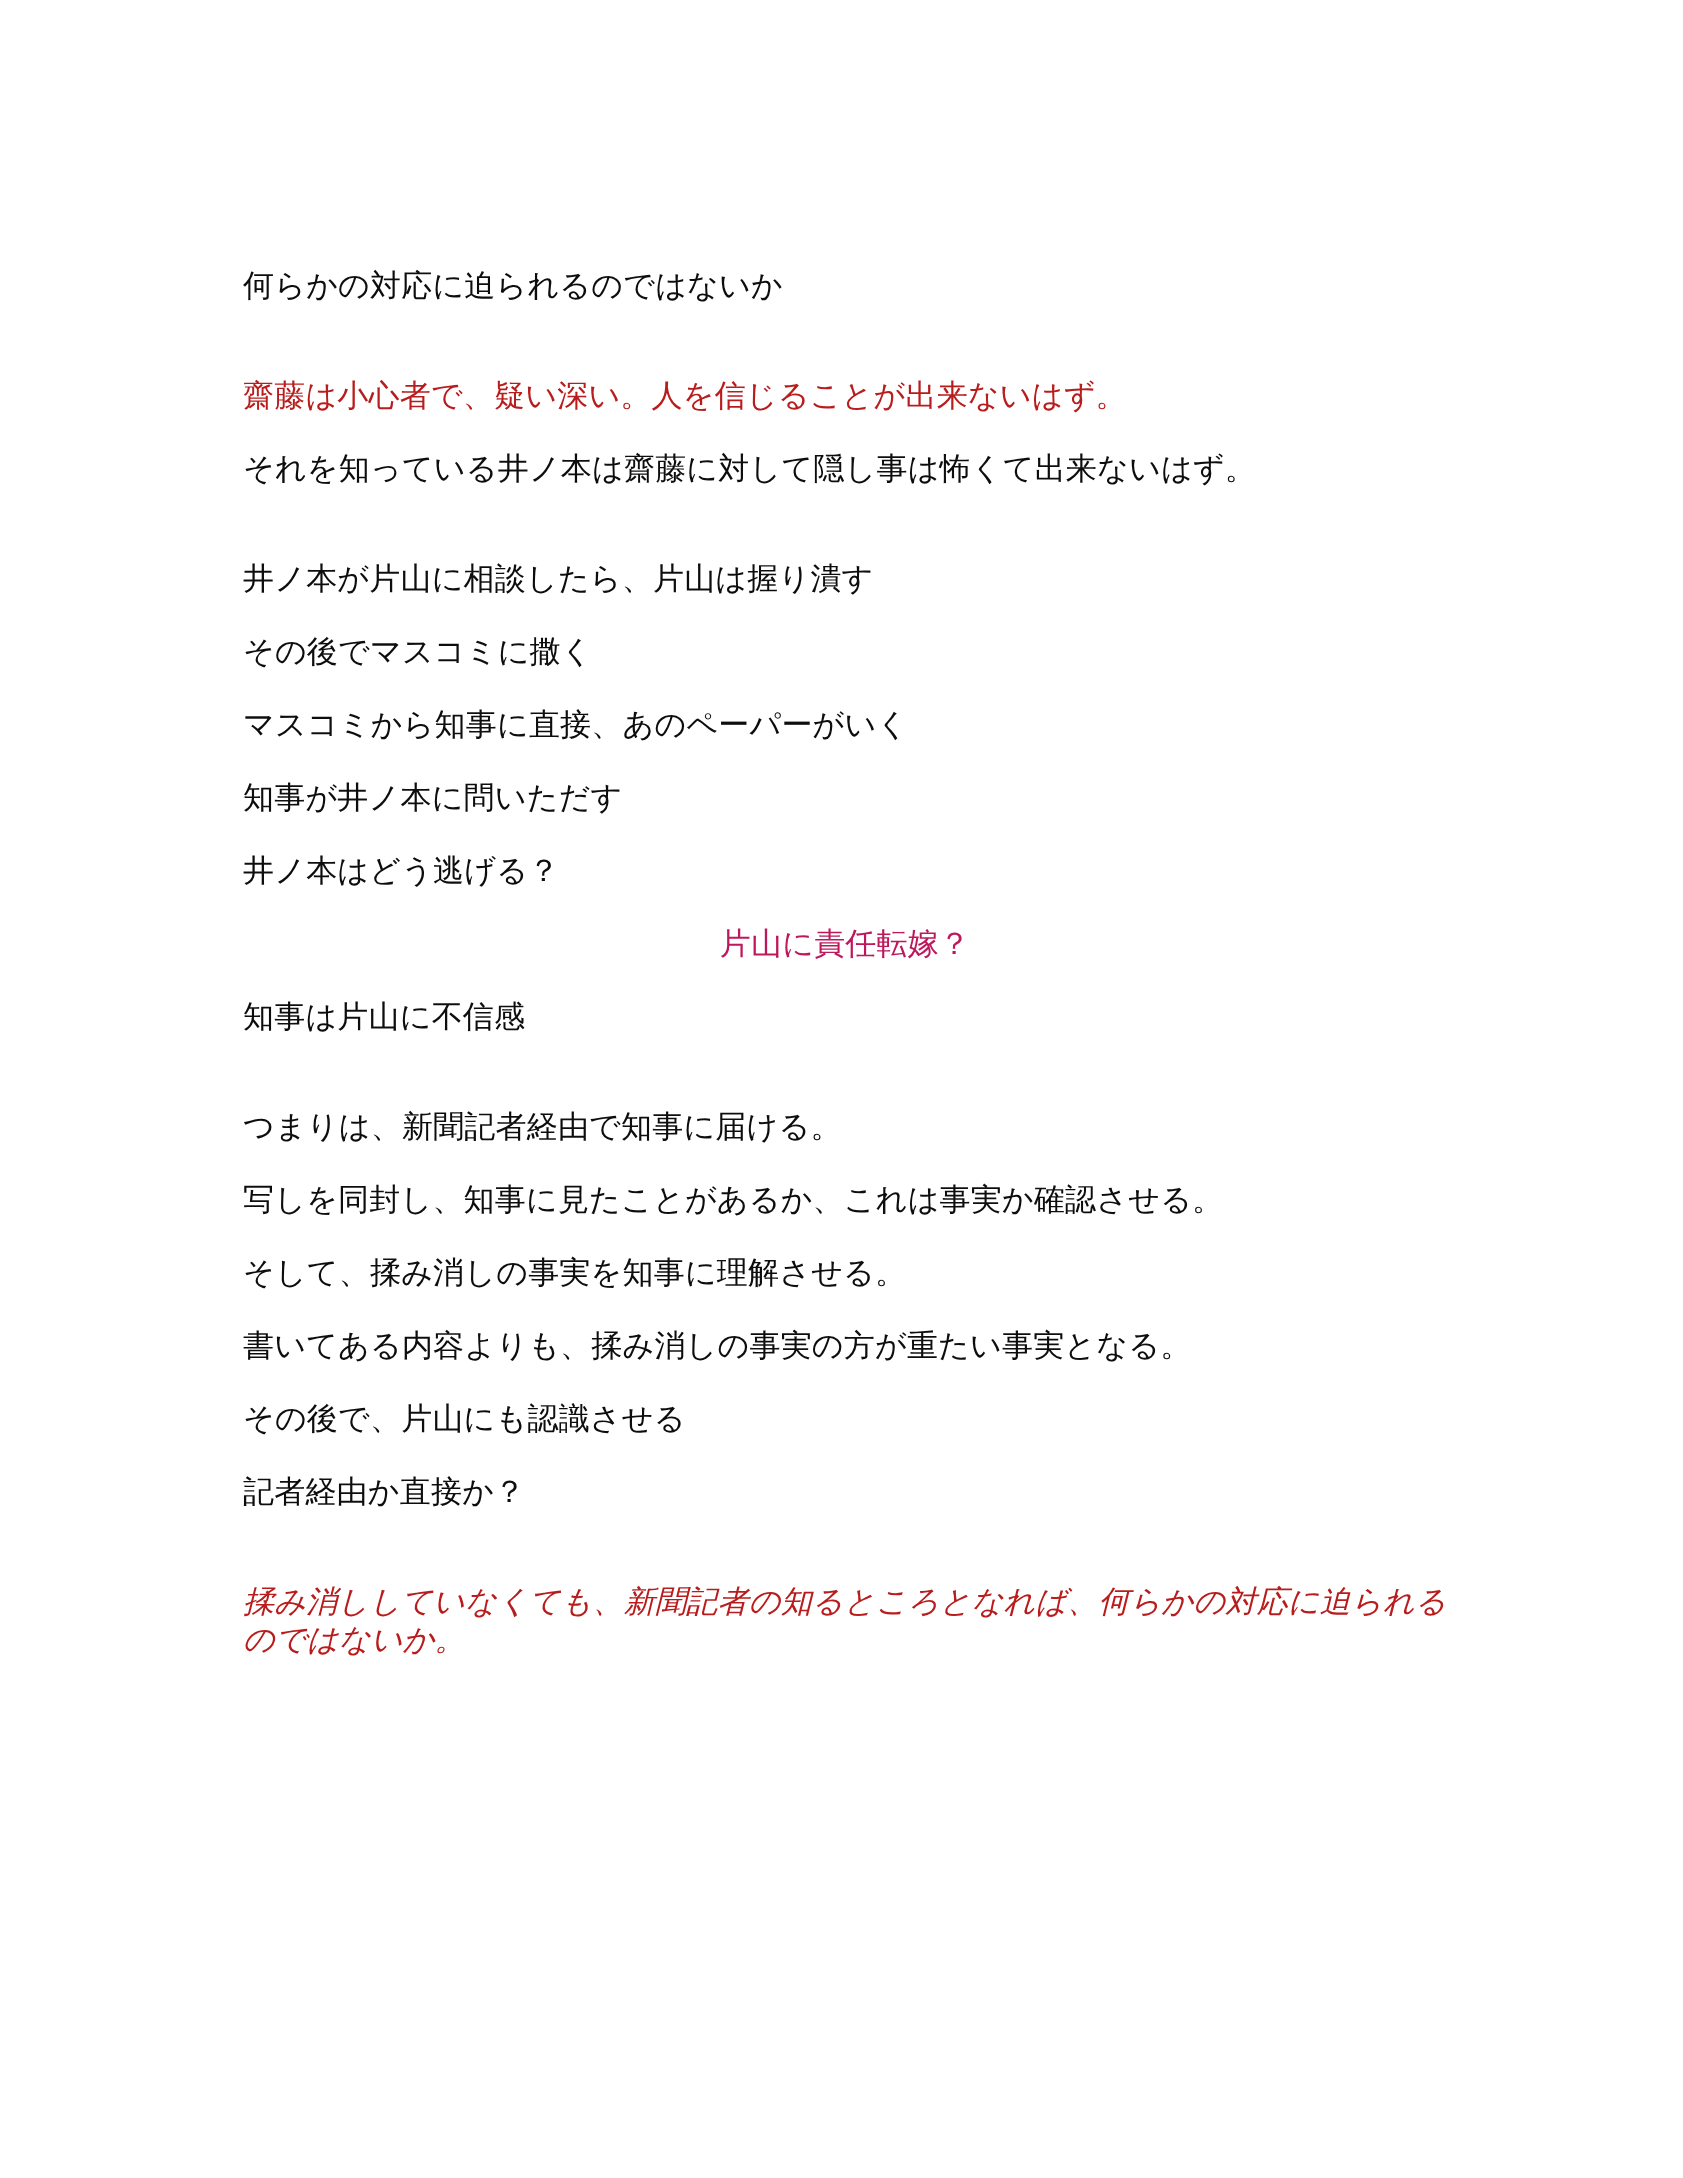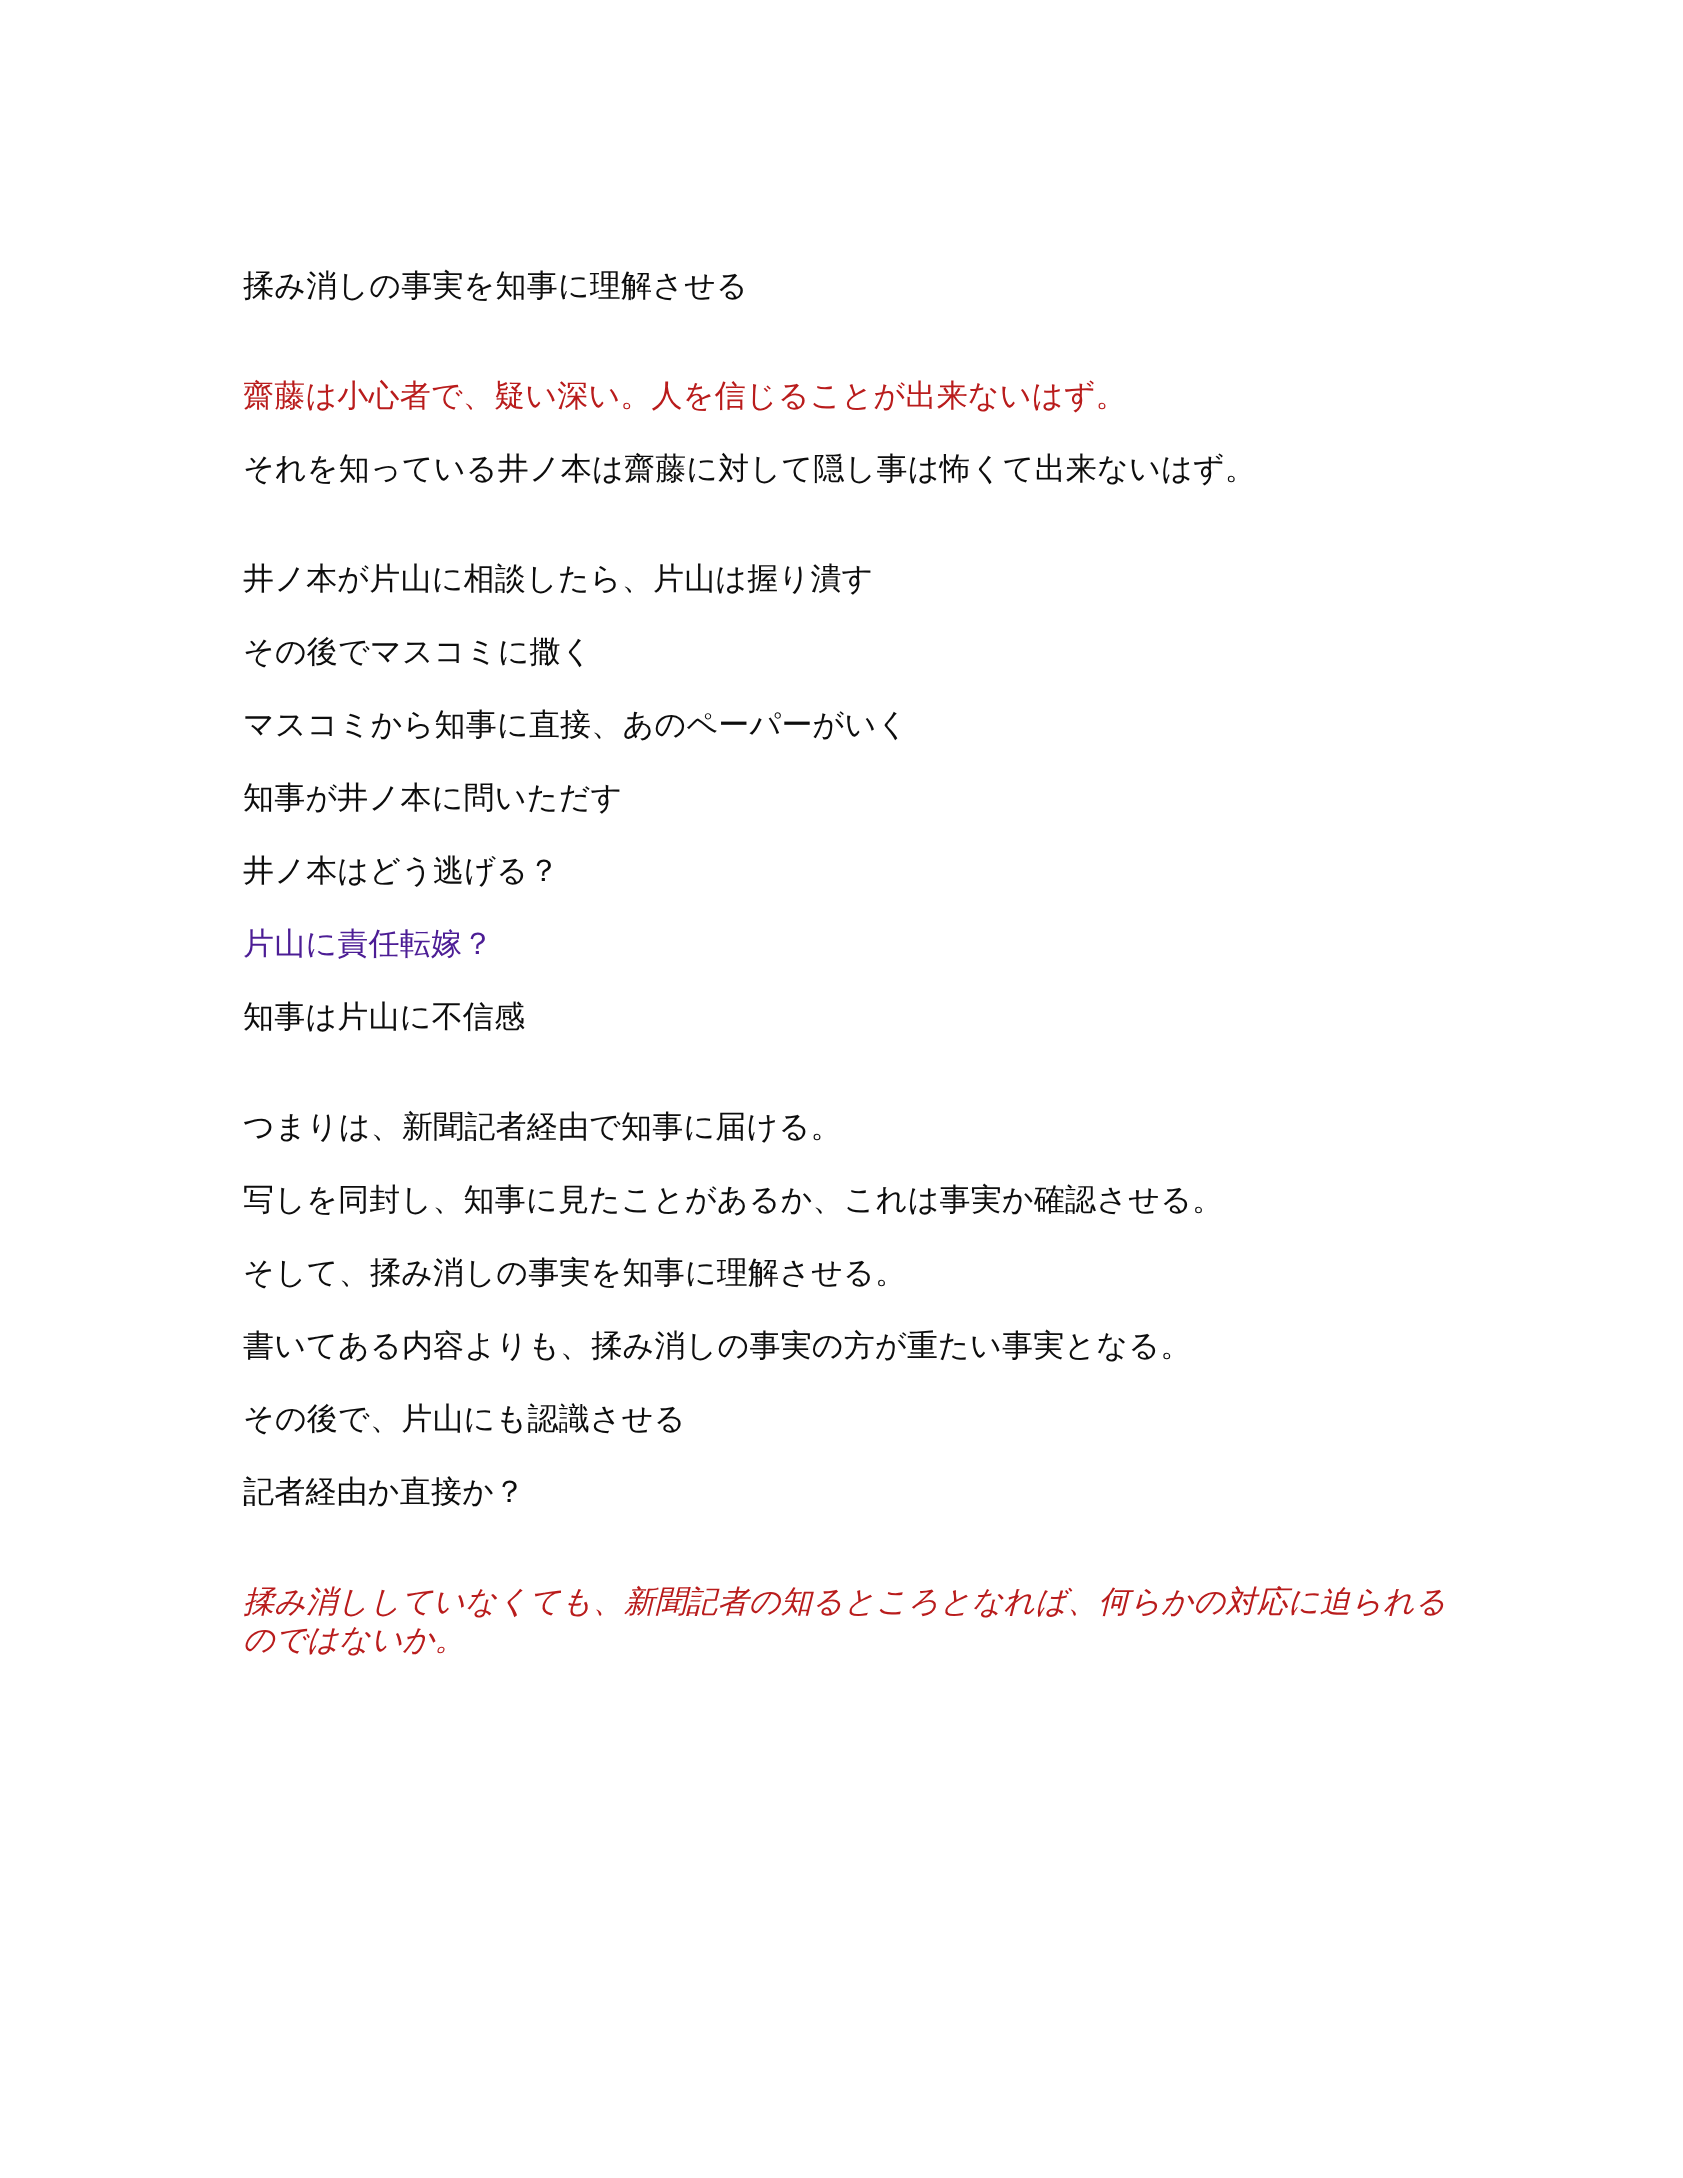--- a/index.html
+++ b/index.html
@@ -36,33 +36,33 @@
     word-break: break-all;
     overflow-wrap: break-word;
   }
 </style>
 </head>
 <body style="background: rgb(255, 255, 255);">
 
 <main class="page">
   <div class="doc-content" id="doc-content">
       <section class="doc-section">
-        <p class="doc-paragraph" style="color: rgb(13, 13, 13);">揉み消しの事実を知事に理解させる</p>
+        <p class="doc-paragraph" style="color: rgb(13, 13, 13);">何らかの対応に迫られるのではないか</p>
       </section>
       <section class="doc-section">
         <p class="doc-paragraph" style="color: #b91c1c;">齋藤は小心者で、疑い深い。人を信じることが出来ないはず。</p>
         <p class="doc-paragraph" style="color: rgb(13, 13, 13);">それを知っている井ノ本は齋藤に対して隠し事は怖くて出来ないはず。</p>
       </section>
       <section class="doc-section">
         <p class="doc-paragraph" style="color: rgb(13, 13, 13);">井ノ本が片山に相談したら、片山は握り潰す</p>
         <p class="doc-paragraph" style="color: rgb(13, 13, 13);">その後でマスコミに撒く</p>
         <p class="doc-paragraph" style="color: rgb(13, 13, 13);">マスコミから知事に直接、あのペーパーがいく</p>
         <p class="doc-paragraph" style="color: rgb(13, 13, 13);">知事が井ノ本に問いただす</p>
         <p class="doc-paragraph" style="color: rgb(13, 13, 13);">井ノ本はどう逃げる？</p>
-        <p class="doc-paragraph" style="color: #4c1d95;">片山に責任転嫁？</p>
+        <p class="doc-paragraph" style="color: #be185d; text-align: center;">片山に責任転嫁？</p>
         <p class="doc-paragraph" style="color: rgb(13, 13, 13);">知事は片山に不信感</p>
       </section>
       <section class="doc-section">
         <p class="doc-paragraph" style="color: rgb(13, 13, 13);">つまりは、新聞記者経由で知事に届ける。</p>
         <p class="doc-paragraph" style="color: rgb(13, 13, 13);">写しを同封し、知事に見たことがあるか、これは事実か確認させる。</p>
         <p class="doc-paragraph" style="color: rgb(13, 13, 13);">そして、揉み消しの事実を知事に理解させる。</p>
         <p class="doc-paragraph" style="color: rgb(13, 13, 13);">書いてある内容よりも、揉み消しの事実の方が重たい事実となる。</p>
         <p class="doc-paragraph" style="color: rgb(13, 13, 13);">その後で、片山にも認識させる</p>
         <p class="doc-paragraph" style="color: rgb(13, 13, 13);">記者経由か直接か？</p>
       </section>

